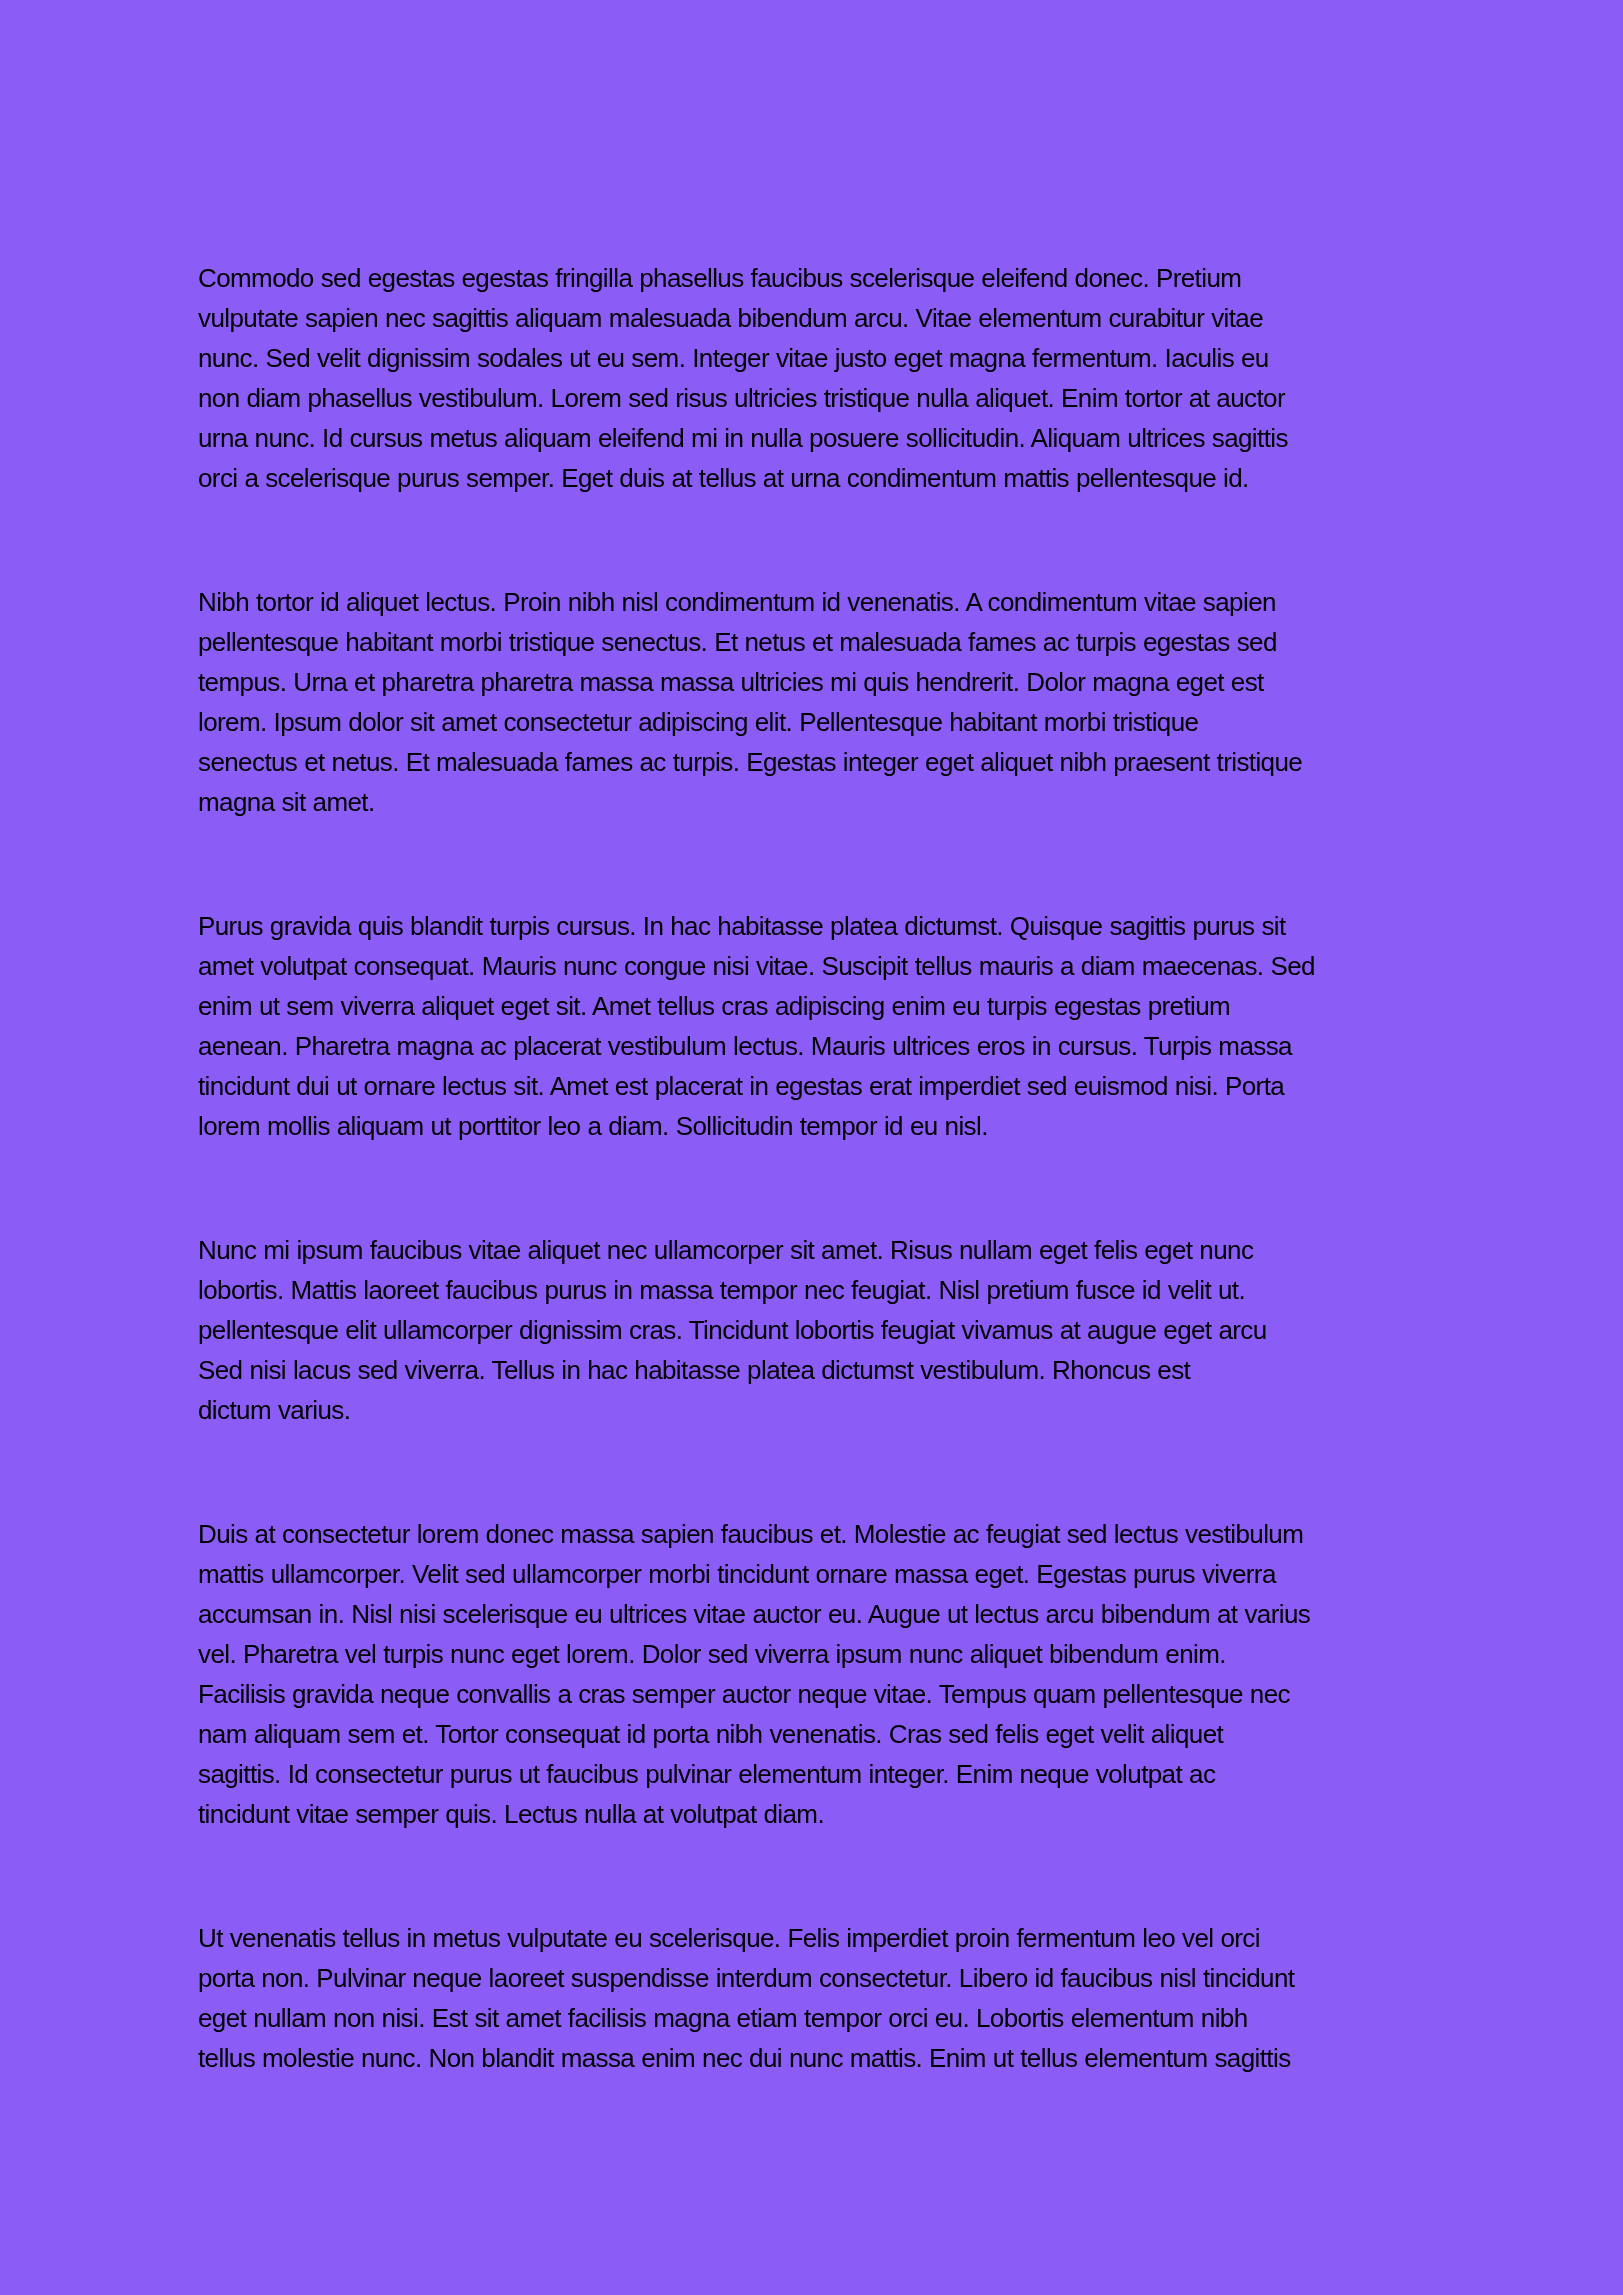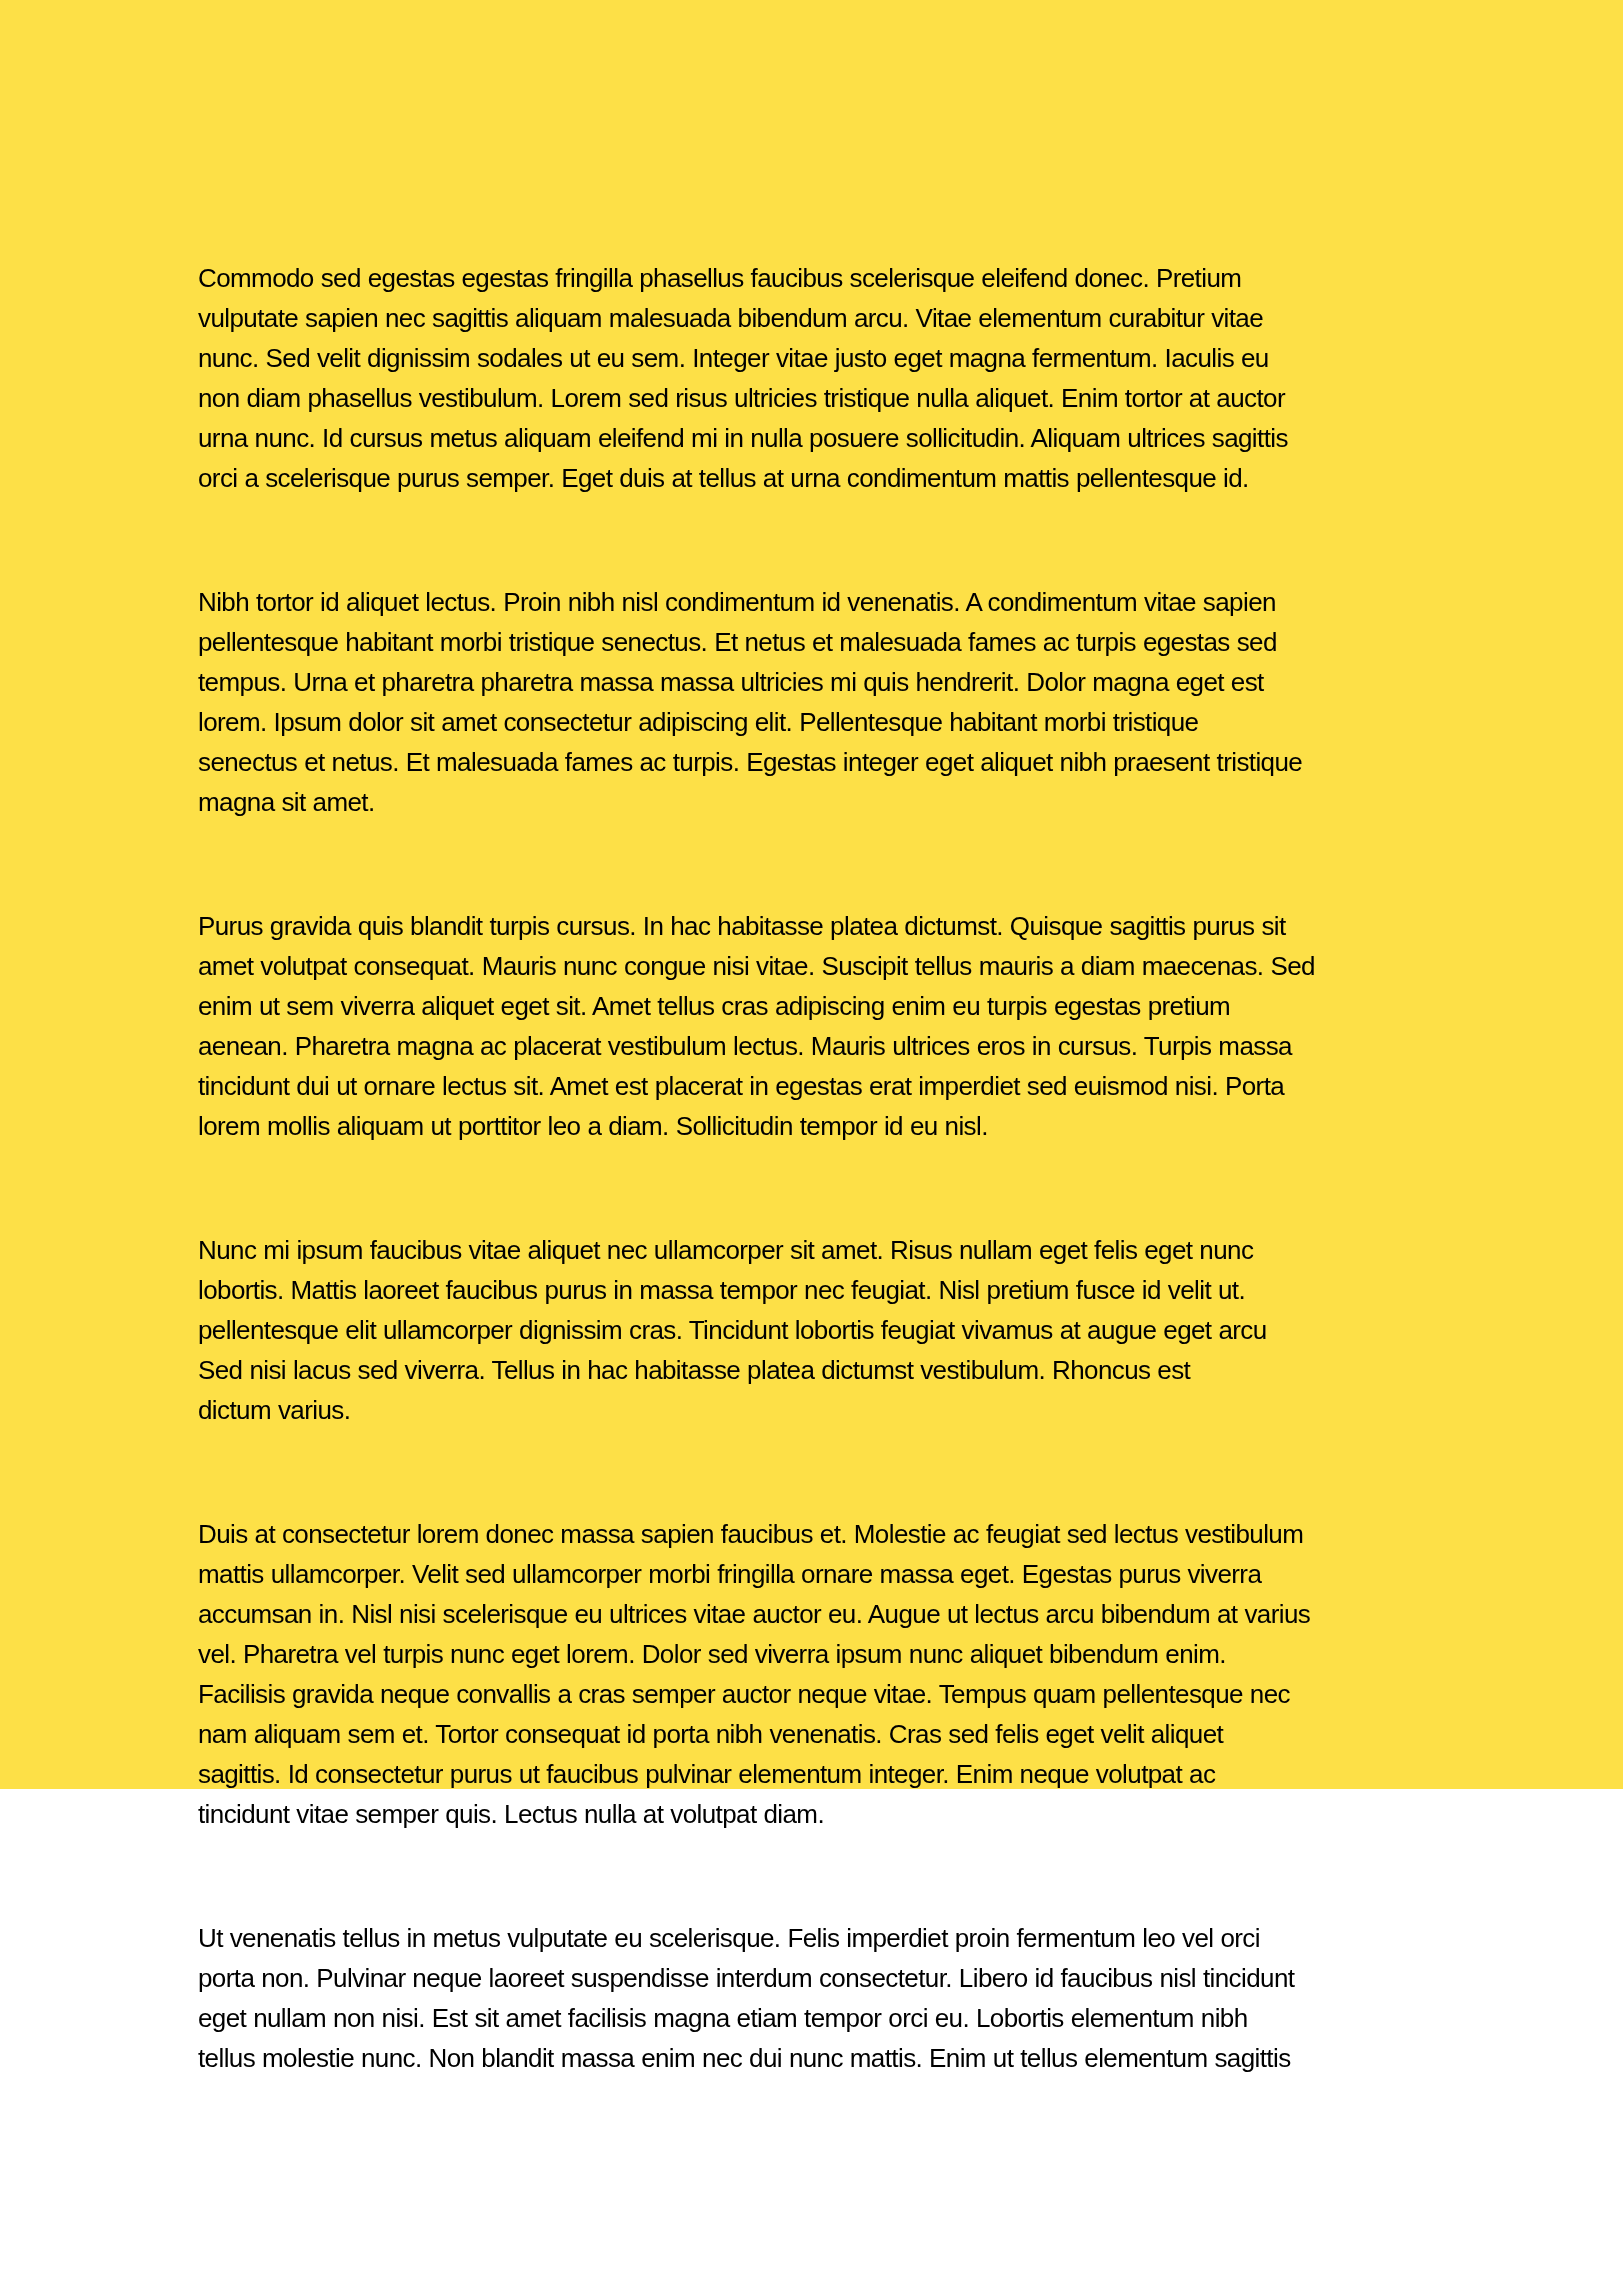--- a/index.html
+++ b/index.html
@@ -11,22 +11,22 @@
     width: 1623px;
     height: 2295px;
     position: relative;
     overflow: hidden;
   }
   .page {
     position: absolute;
     left: 0;
     top: 0;
     width: 1623px;
-    height: 1789px;
-    background: #fde047;
+    height: 2295px;
+    background: #8b5cf6;
   }
   .content {
     position: absolute;
     left: 198px;
     top: 258px;
     width: 1243px;
     font-family: "Liberation Sans", sans-serif;
     color: #000000;
   }
   .paragraph {
@@ -86,21 +86,21 @@
       <span class="line">Nunc mi ipsum faucibus vitae aliquet nec ullamcorper sit amet. Risus nullam eget felis eget nunc</span>
       <span class="line">lobortis. Mattis laoreet faucibus purus in massa tempor nec feugiat. Nisl pretium fusce id velit ut.</span>
       <span class="line">pellentesque elit ullamcorper dignissim cras. Tincidunt lobortis feugiat vivamus at augue eget arcu</span>
       <span class="line">Sed nisi lacus sed viverra. Tellus in hac habitasse platea dictumst vestibulum. Rhoncus est</span>
       <span class="line">dictum varius.</span>
     </p>
     <div class="gap"></div>
 
     <p class="paragraph">
       <span class="line">Duis at consectetur lorem donec massa sapien faucibus et. Molestie ac feugiat sed lectus vestibulum</span>
-      <span class="line">mattis ullamcorper. Velit sed ullamcorper morbi fringilla ornare massa eget. Egestas purus viverra</span>
+      <span class="line">mattis ullamcorper. Velit sed ullamcorper morbi tincidunt ornare massa eget. Egestas purus viverra</span>
       <span class="line">accumsan in. Nisl nisi scelerisque eu ultrices vitae auctor eu. Augue ut lectus arcu bibendum at varius</span>
       <span class="line">vel. Pharetra vel turpis nunc eget lorem. Dolor sed viverra ipsum nunc aliquet bibendum enim.</span>
       <span class="line">Facilisis gravida neque convallis a cras semper auctor neque vitae. Tempus quam pellentesque nec</span>
       <span class="line">nam aliquam sem et. Tortor consequat id porta nibh venenatis. Cras sed felis eget velit aliquet</span>
       <span class="line">sagittis. Id consectetur purus ut faucibus pulvinar elementum integer. Enim neque volutpat ac</span>
       <span class="line">tincidunt vitae semper quis. Lectus nulla at volutpat diam.</span>
     </p>
     <div class="gap"></div>
 
     <p class="paragraph">

